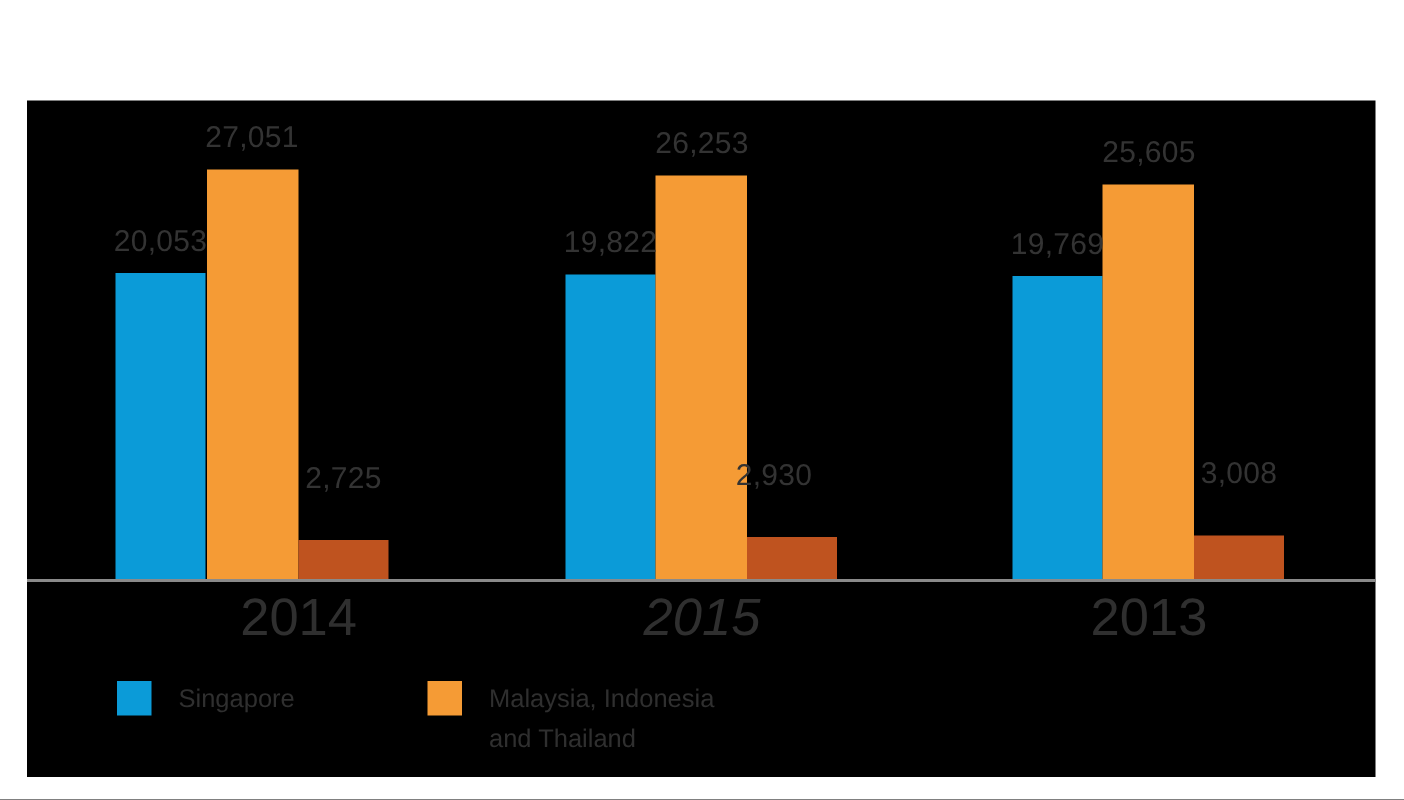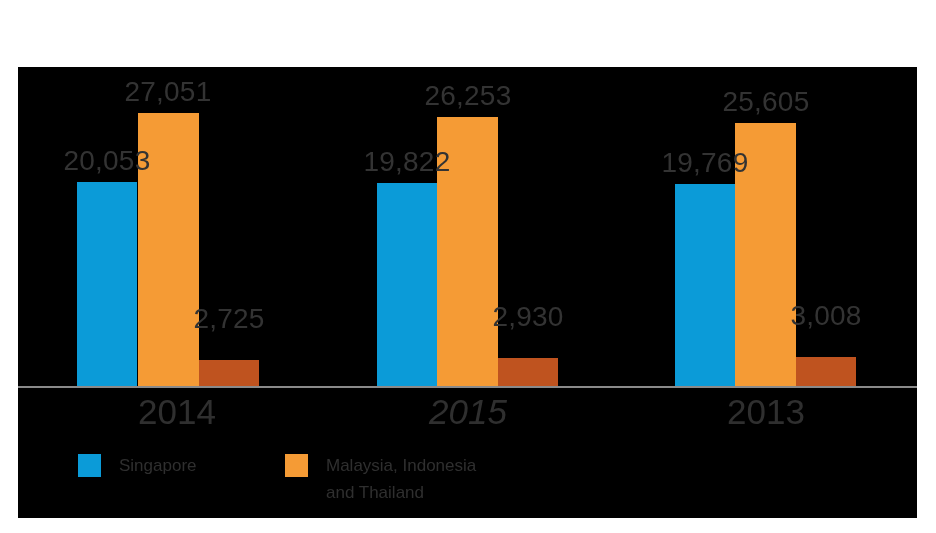--- a/index.html
+++ b/index.html
@@ -31,21 +31,21 @@
   .bar{
     position:absolute;
     bottom:0;
   }
   .bar.s0{background:#0b9bd8;}
   .bar.s1{background:#f59b35;}
   .bar.s2{background:#bf531f;}
   .val{
     position:absolute;
     color:#333333;
-    font-size:28px;
+    font-size:20px;
     line-height:30px;
     letter-spacing:0.2px;
     white-space:nowrap;
     text-align:center;
   }
   .year{
     position:absolute;
     top:325px;
     color:#2f2f2f;
     font-size:35px;
@@ -94,35 +94,35 @@
     <div class="val" style="left:29px;top:79px;width:120px;">20,053</div>
     <div class="val" style="left:90px;top:10px;width:120px;">27,051</div>
     <div class="val" style="left:151px;top:237px;width:120px;">2,725</div>
 
     <div class="bar s0" style="left:359px;width:60px;height:205px;"></div>
     <div class="bar s1" style="left:419px;width:61px;height:271px;"></div>
     <div class="bar s2" style="left:480px;width:60px;height:30px;"></div>
 
     <div class="val" style="left:329px;top:80px;width:120px;">19,822</div>
     <div class="val" style="left:390px;top:14px;width:120px;">26,253</div>
-    <div class="val" style="left:450px;top:235px;width:120px;">2,930</div>
+    <div class="val" style="left:438px;top:235px;width:120px;">2,930</div>
 
     <div class="bar s0" style="left:657px;width:60px;height:204px;"></div>
     <div class="bar s1" style="left:717px;width:61px;height:265px;"></div>
     <div class="bar s2" style="left:778px;width:60px;height:31px;"></div>
 
     <div class="val" style="left:627px;top:81px;width:120px;">19,769</div>
     <div class="val" style="left:688px;top:20px;width:120px;">25,605</div>
     <div class="val" style="left:748px;top:234px;width:120px;">3,008</div>
 
   </div>
 
   <div class="axis-line"></div>
 
-  <div class="year" style="left:89px;">2014</div>
+  <div class="year" style="left:80px;text-align:right;">2014</div>
   <div class="year" style="left:380px;font-style:italic;">2015</div>
   <div class="year" style="left:678px;">2013</div>
 
   <div class="legend">
 
     <div class="leg-item" style="left:60px;top:0;">
       <span class="swatch s0"></span>
       <span class="leg-label">Singapore</span>
     </div>
 

